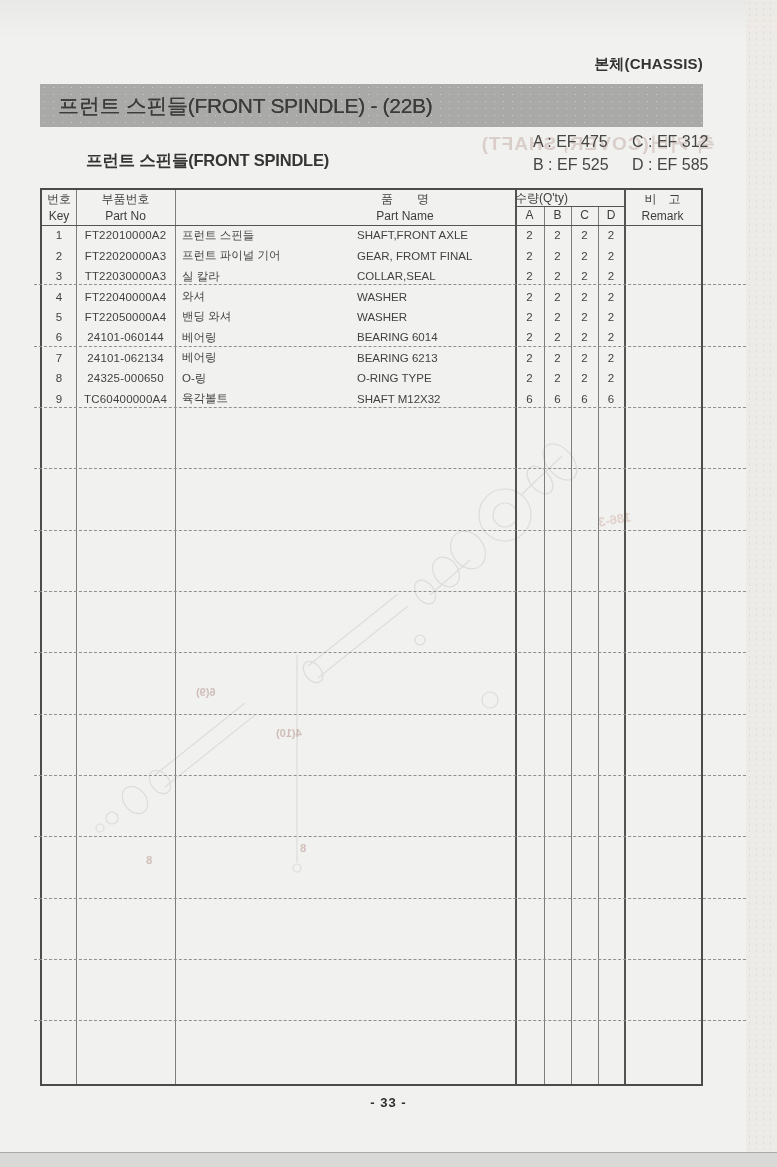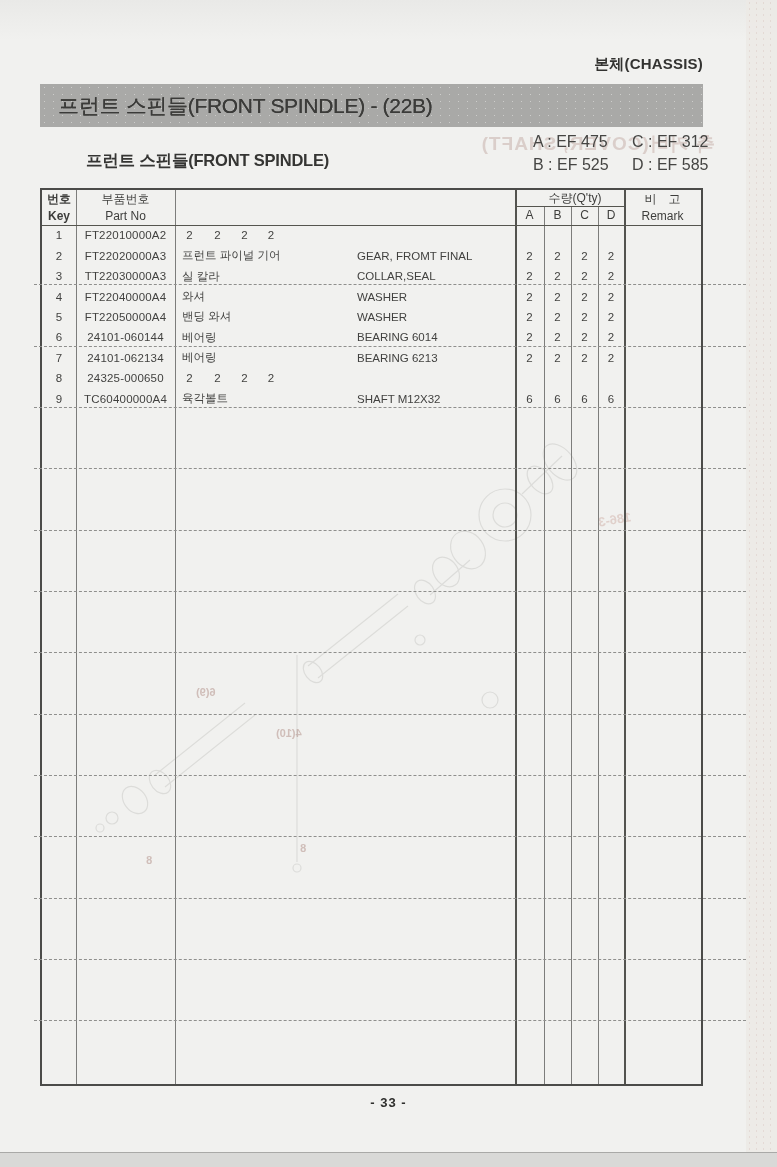--- a/index.html
+++ b/index.html
@@ -56,23 +56,23 @@
   
   .table-layer{left:40px;top:188px;width:663px;height:898px;border:2px solid #4b4b49;box-sizing:border-box;z-index:2;}
   .vline{position:absolute;width:1px;background:#7d7d7b;}
   .vline.dark{width:1.5px;background:#53534f;}
   .hline{position:absolute;height:1px;background:#55554f;}
   .dash{position:absolute;left:34px;width:712px;border-top:1px dashed #8f8f8d;height:0;z-index:3;}
 
   .thead{position:absolute;left:0;top:0;width:659px;height:35px;font-size:12px;color:#3e3e3c;}
   .thead .cell{position:absolute;display:flex;flex-direction:column;justify-content:space-between;height:31px;padding:2px 0;text-align:center;}
   .thead .l1{line-height:14px;} .thead .l2{line-height:14px;font-size:12px;}
-  .h-key{left:0;width:34px;font-weight:bold;} .h-pno{left:34px;width:99px;}
+  .h-key{left:0;width:34px;} .h-pno{left:34px;width:99px;}
   .h-name{left:253px;width:220px;}
-  .h-qty-group{left:473px;width:120px;text-align:center;top:1px;position:absolute;line-height:14px;}
+  .h-qty-group{left:473px;width:120px;text-align:left;top:1px;position:absolute;line-height:14px;}
   .h-qty-letters{position:absolute;left:473px;top:18px;width:109px;display:flex;}
   .h-qty-letters div{text-align:center;line-height:15px;}
   .h-rem{left:582px;width:77px;}
 
   .trows{position:absolute;left:0;top:35px;width:659px;}
   .trow{display:flex;height:20.44px;align-items:center;font-size:11.5px;color:#424240;}
   .c{flex:0 0 auto;}
   .c.key{width:34px;text-align:center;}
   .c.pno{width:99px;text-align:center;letter-spacing:0.2px;}
   .c.name{width:340px;position:relative;}
@@ -146,37 +146,45 @@
 
   <div class="thead">
     <div class="cell h-key">
       <div class="l1">번호</div>
       <div class="l2">Key</div>
     </div>
     <div class="cell h-pno">
       <div class="l1">부품번호</div>
       <div class="l2">Part No</div>
     </div>
+    <div class="cell h-name">
+      <div class="l1 pre">품　　명</div>
+      <div class="l2">Part Name</div>
+    </div>
     <div class="h-qty-group">수량(Q'ty)</div>
     <div class="h-qty-letters">
       <div style="width:29px">A</div>
       <div style="width:27px">B</div>
       <div style="width:27px">C</div>
       <div style="width:26px">D</div>
     </div>
     <div class="cell h-rem">
       <div class="l1 pre">비　고</div>
       <div class="l2">Remark</div>
     </div>
   </div>
 
   <div class="trows">
   <div class="trow">
     <div class="c key">1</div>
     <div class="c pno">FT22010000A2</div>
+    <div class="c name">
+      <span class="kr">프런트 스핀들</span>
+      <span class="en">SHAFT,FRONT AXLE</span>
+    </div>
     <div class="c q qa">2</div>
     <div class="c q">2</div>
     <div class="c q">2</div>
     <div class="c q qd">2</div>
     <div class="c rem"></div>
   </div>
 
   <div class="trow">
     <div class="c key">2</div>
     <div class="c pno">FT22020000A3</div>
@@ -257,20 +265,24 @@
     <div class="c q qa">2</div>
     <div class="c q">2</div>
     <div class="c q">2</div>
     <div class="c q qd">2</div>
     <div class="c rem"></div>
   </div>
 
   <div class="trow">
     <div class="c key">8</div>
     <div class="c pno">24325-000650</div>
+    <div class="c name">
+      <span class="kr">O-링</span>
+      <span class="en">O-RING TYPE</span>
+    </div>
     <div class="c q qa">2</div>
     <div class="c q">2</div>
     <div class="c q">2</div>
     <div class="c q qd">2</div>
     <div class="c rem"></div>
   </div>
 
   <div class="trow">
     <div class="c key">9</div>
     <div class="c pno">TC60400000A4</div>

